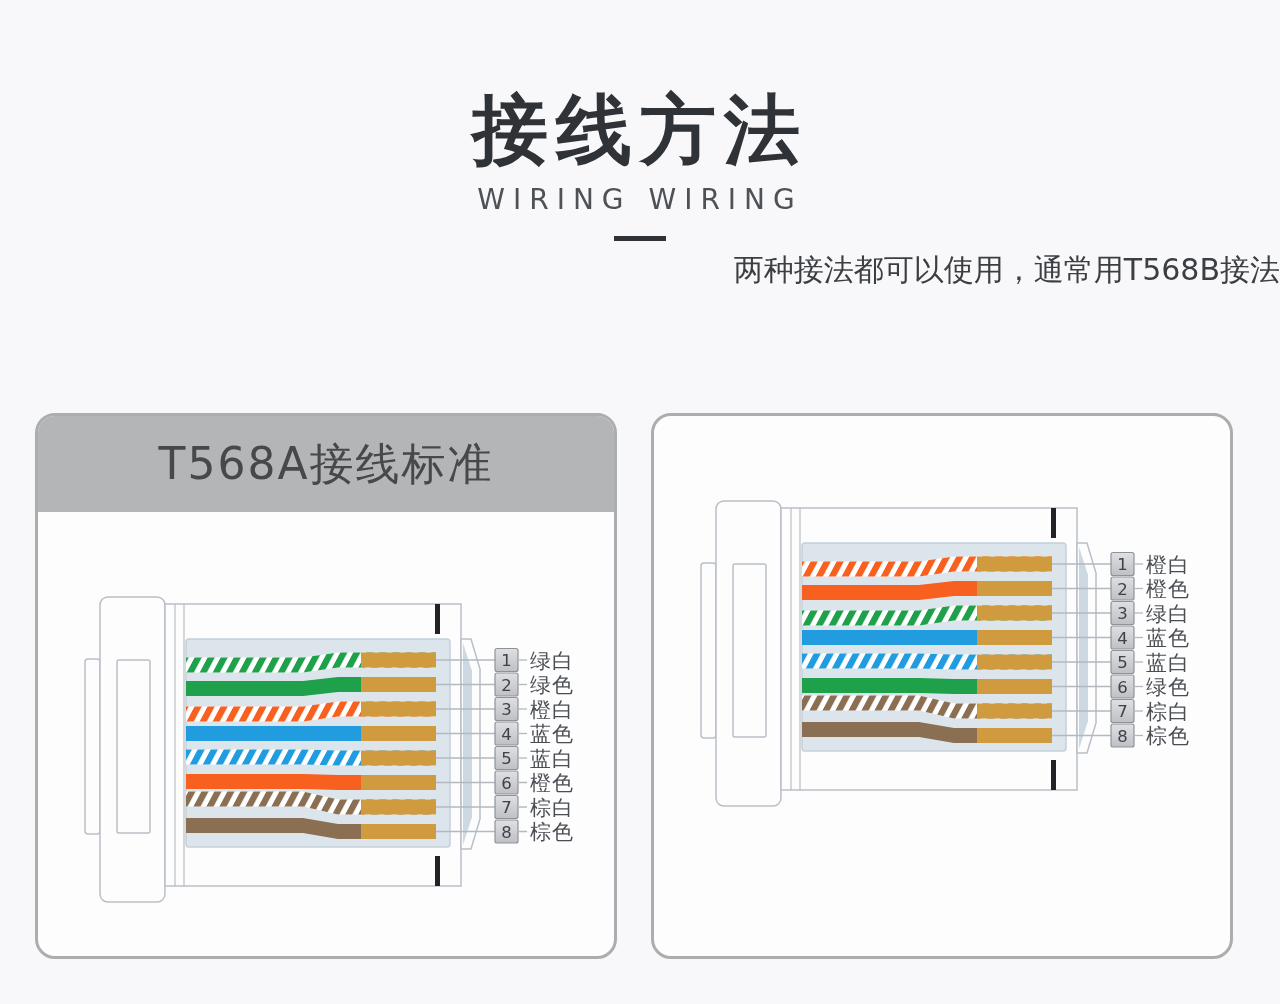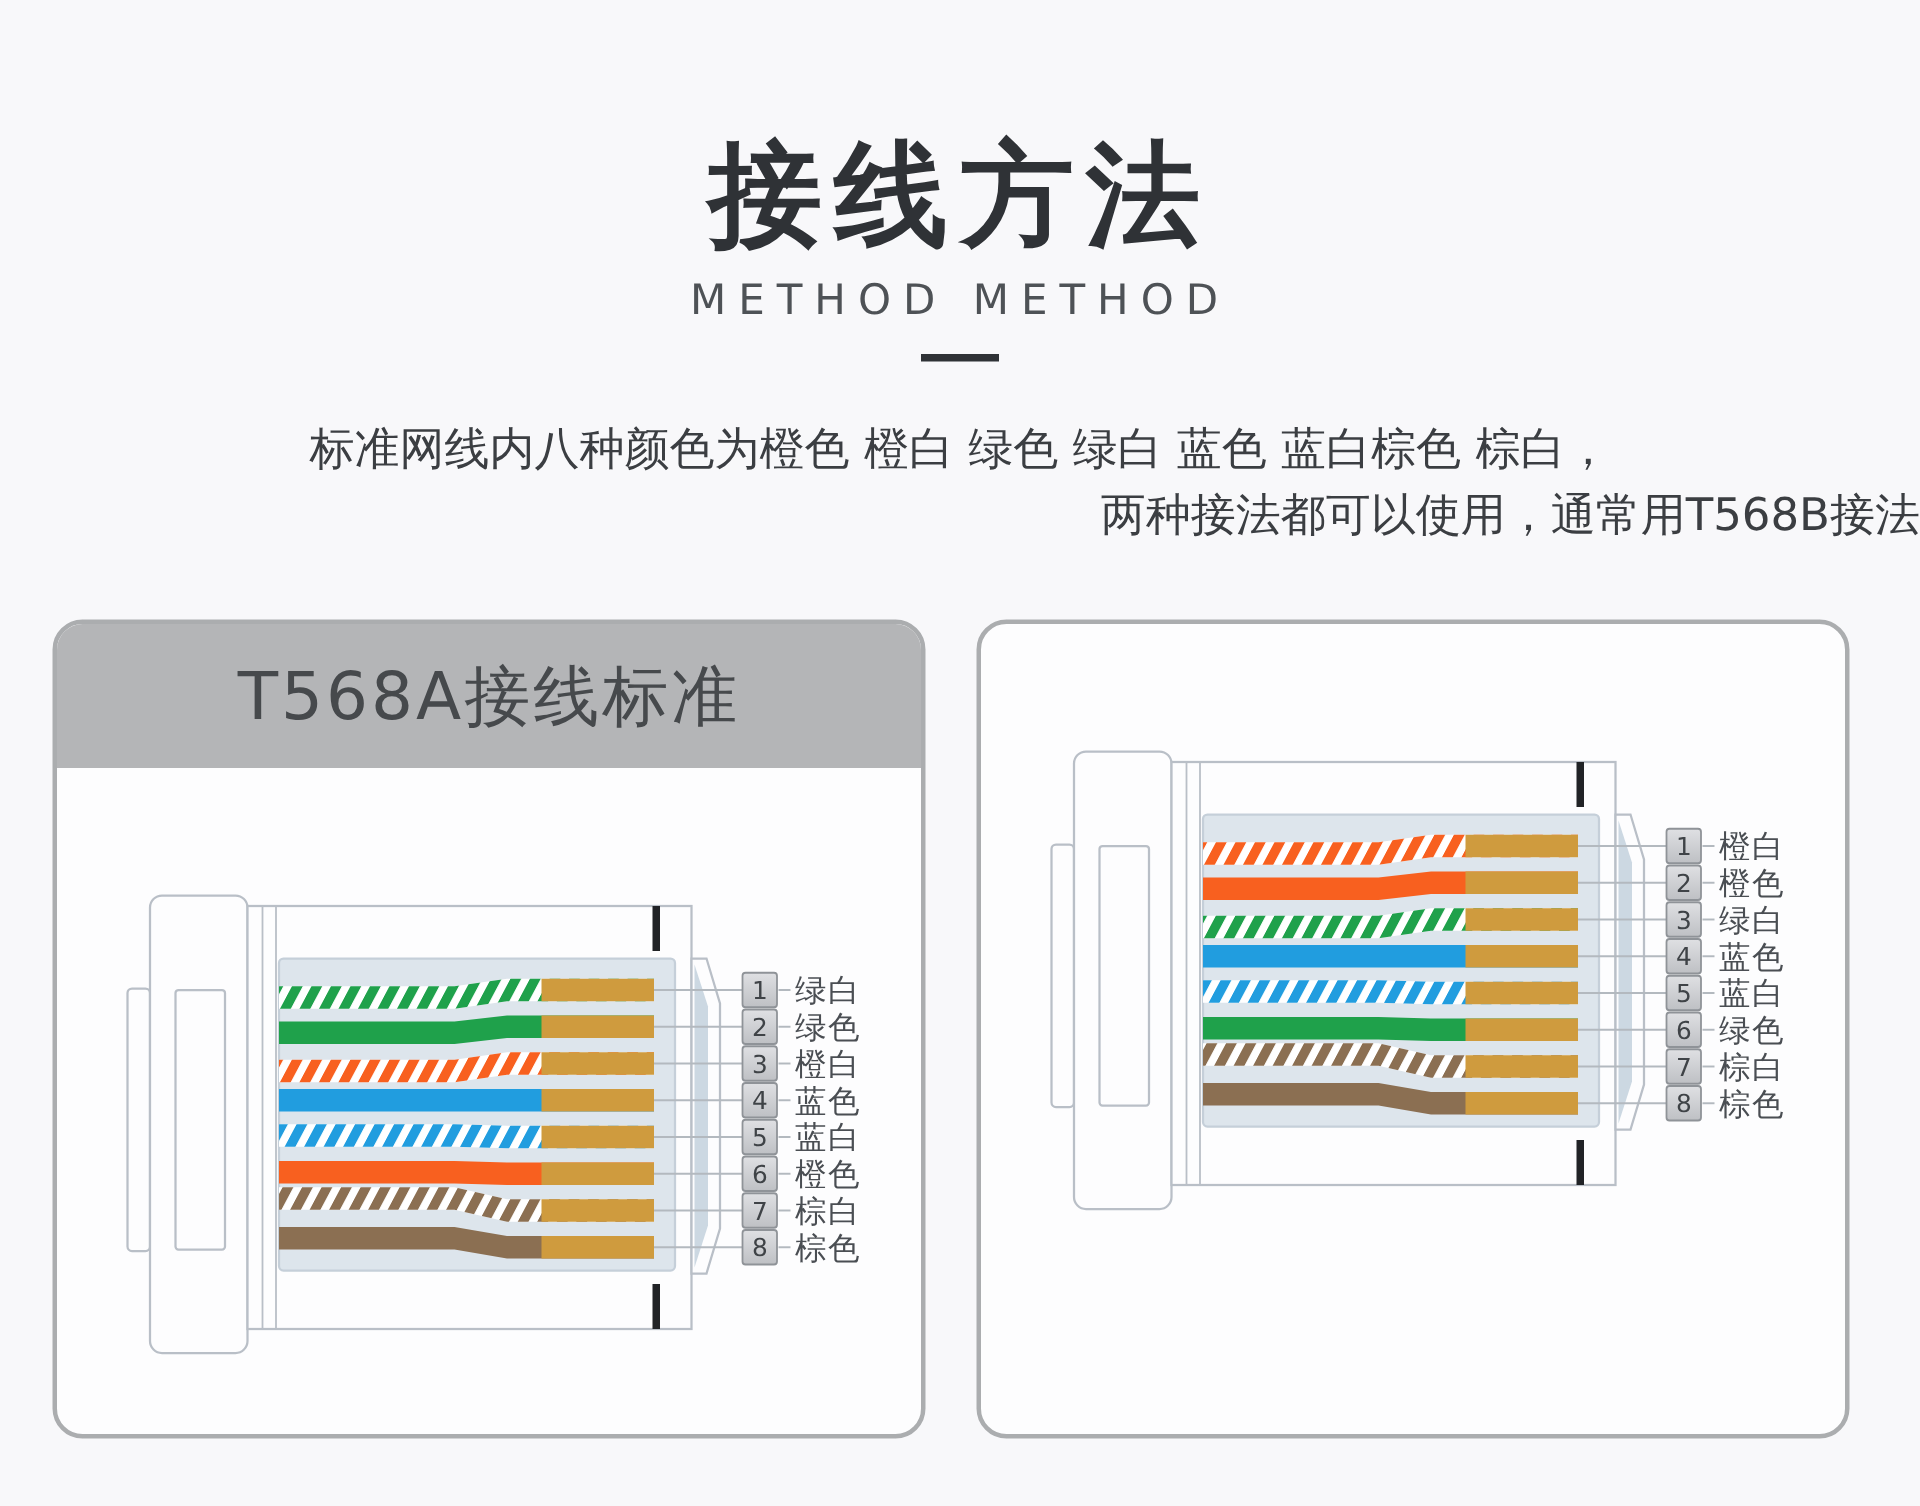--- a/index.html
+++ b/index.html
@@ -49,25 +49,24 @@
   }
   svg.connector{display:block;width:576px;height:444px;}
 </style>
 </head>
 <body>
 
 <div class="page">
 
   <div class="title-block">
     <h1 class="main-title">接线方法</h1>
-    <div class="subtitle">METHOD METHOD</div>
+    <div class="subtitle">WIRING WIRING</div>
     <div class="divider"></div>
   </div>
 
-  <p class="desc desc-1">标准网线内八种颜色为橙色 橙白 绿色 绿白 蓝色 蓝白棕色 棕白，</p>
   <p class="desc desc-2">两种接法都可以使用，通常用T568B接法</p>
 
   <div class="panels">
 
     <section class="panel">
       <div class="panel-header">
         <span class="panel-title">T568A接线标准</span>
       </div>
       <svg class="connector" viewBox="0 0 576 444" xmlns="http://www.w3.org/2000/svg">
           <defs>

